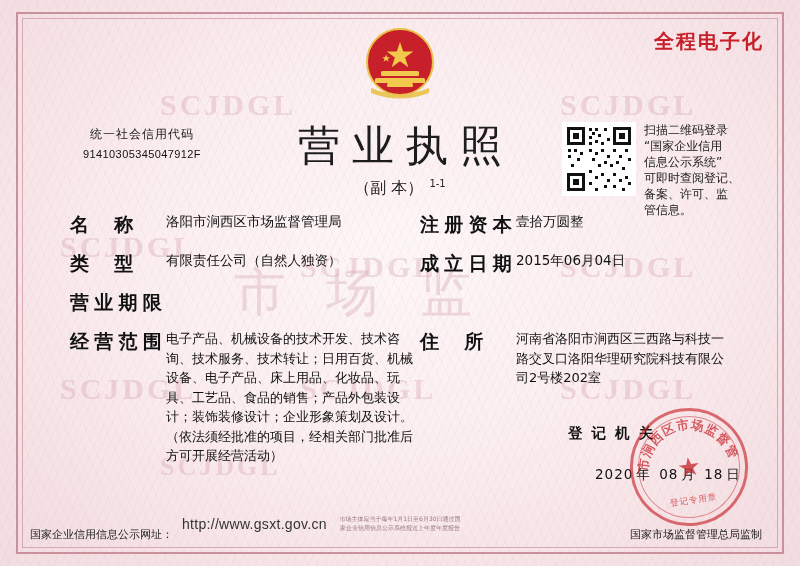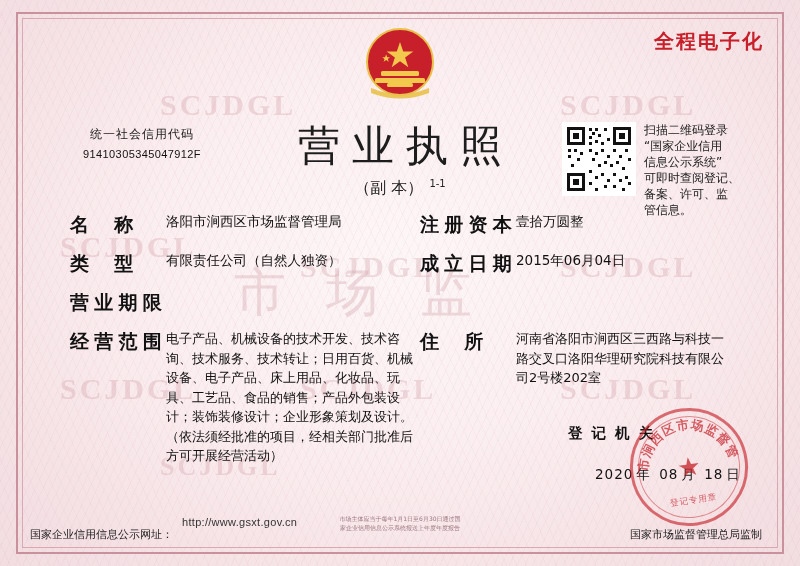--- a/index.html
+++ b/index.html
@@ -309,21 +309,21 @@
     white-space: nowrap;
   }
   .mp1 { top: 514px; }
   .mp2 { top: 523px; }
 
   .site-url {
     position: absolute;
     left: 182px;
     top: 516px;
     font-family: "Liberation Sans", sans-serif;
-    font-size: 11px;
+    font-size: 14px;
     color: #333;
     letter-spacing: 0.3px;
   }
 
   
   .footer-left {
     position: absolute;
     left: 30px;
     top: 527px;
     font-family: "DejaVu Sans", sans-serif;

